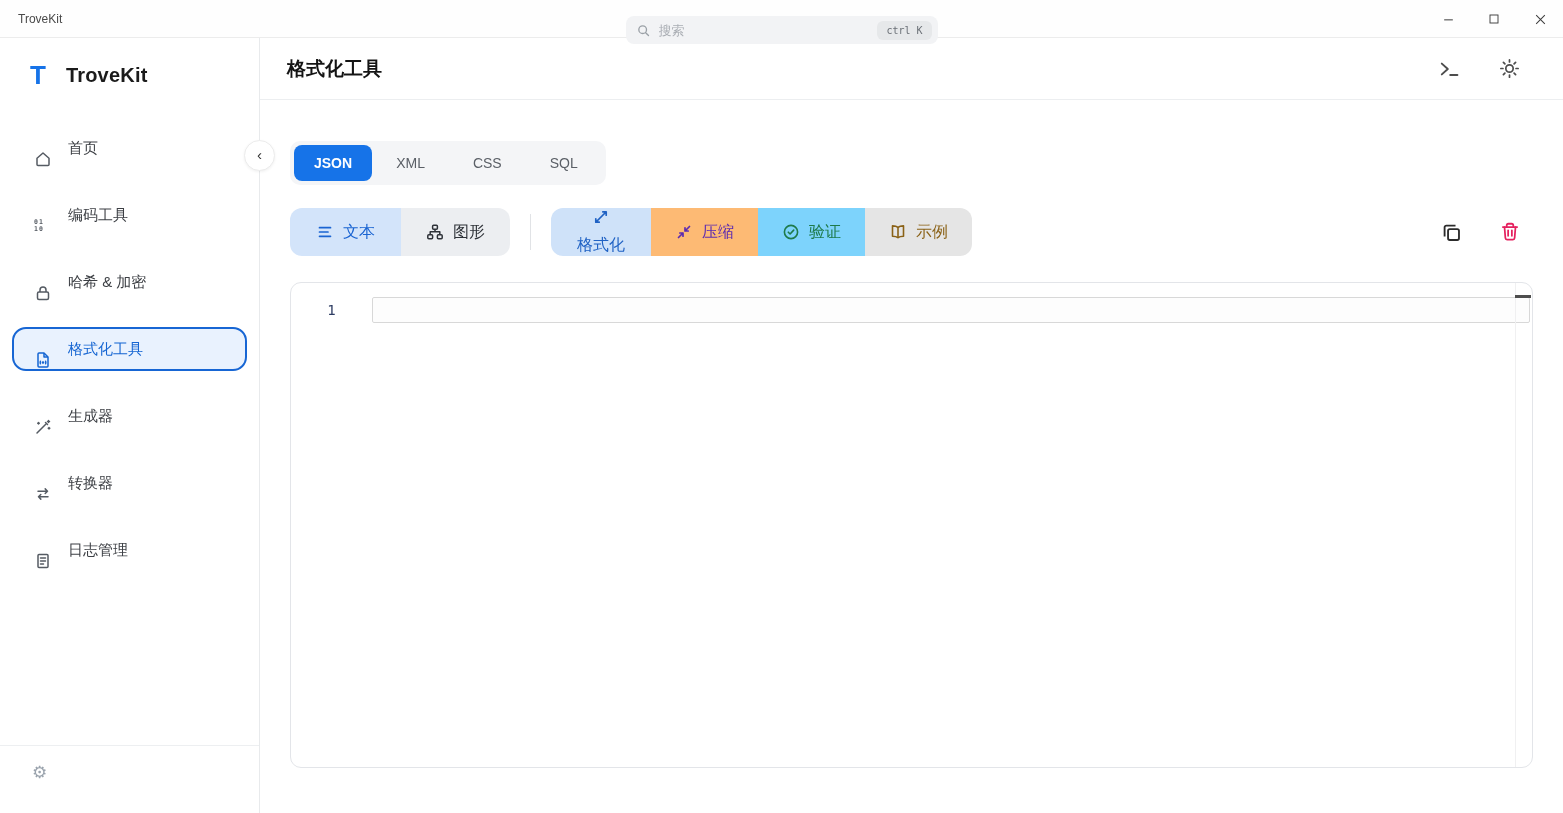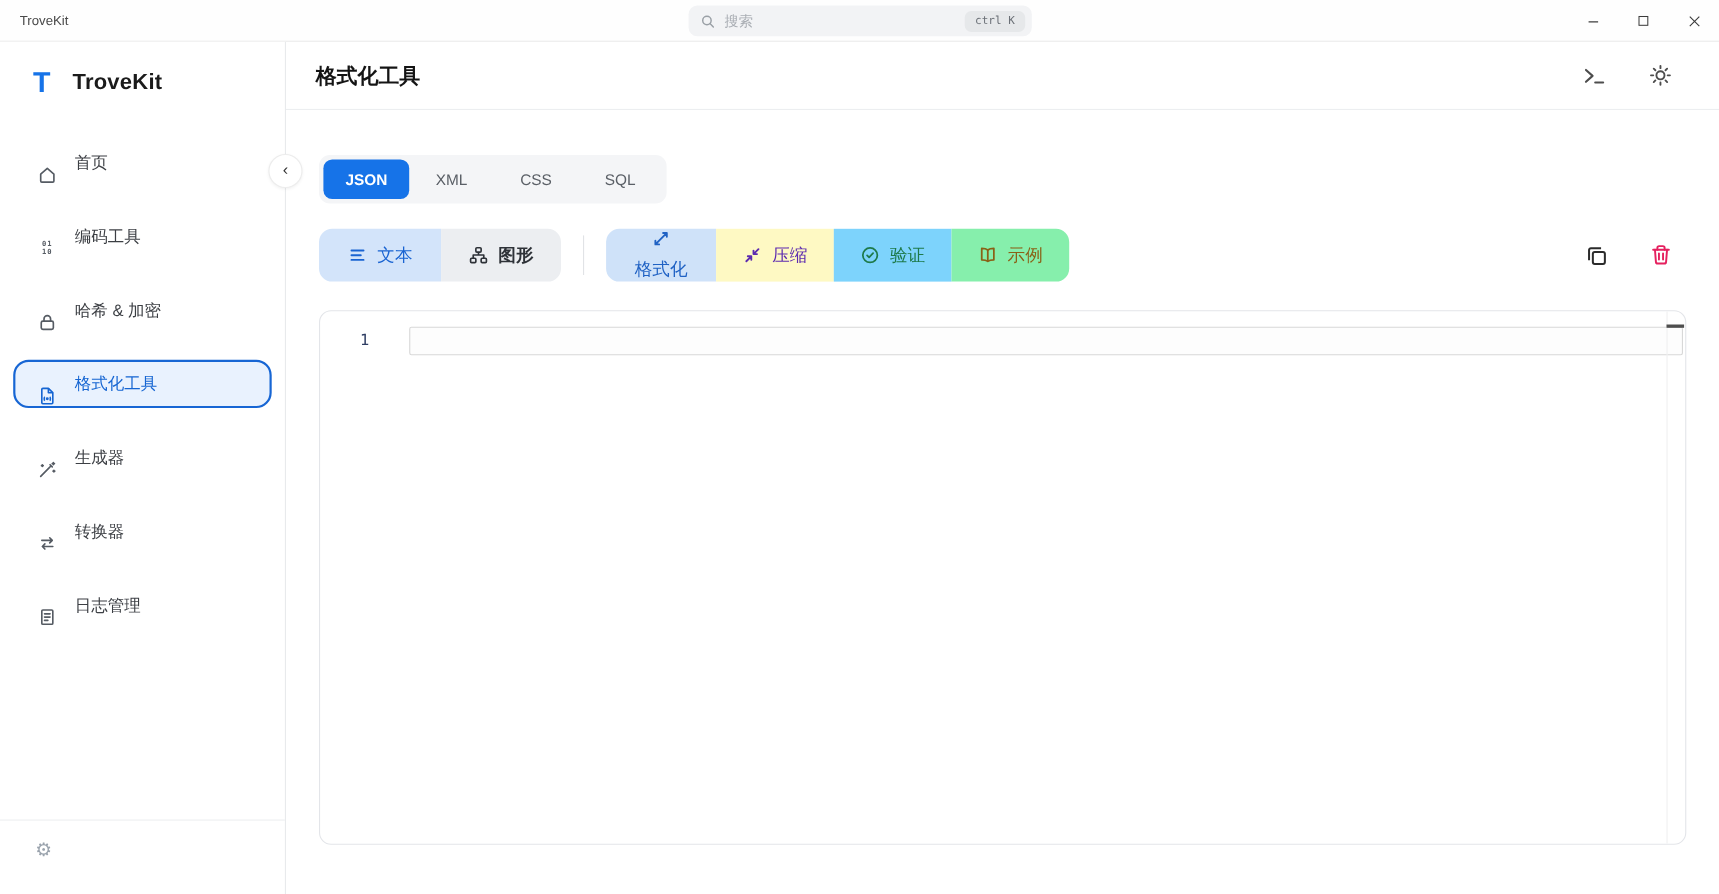--- a/index.html
+++ b/index.html
@@ -3,21 +3,21 @@
 <meta charset="utf-8">
 <style>
   * { margin:0; padding:0; box-sizing:border-box; }
   html,body { width:1563px; height:813px; overflow:hidden; background:#fff;
     font-family:"Liberation Sans", sans-serif; }
 
   
   .titlebar { position:relative; height:38px; background:#fefefe;
     border-bottom:1px solid #ececec; display:flex; align-items:center; }
   .tb-app { margin-left:18px; font-size:12px; color:#4a4a4a; }
-  .tb-search { position:absolute; left:50%; top:5px; transform:translateX(-50%);
+  .tb-search { position:absolute; left:50%; top:16px; transform:translateX(-50%);
     width:312px; height:28px; background:#f2f3f5; border-radius:8px;
     display:flex; align-items:center; padding:0 6px 0 10px; border:none; cursor:text; }
   .tb-search svg { flex:0 0 auto; }
   .tb-search input { flex:1; border:none; background:transparent; outline:none;
     font-size:13px; color:#333; margin-left:8px; font-family:"Liberation Sans",sans-serif; }
   .tb-search input::placeholder { color:#a9adb3; }
   .kbd-badge { background:#e6e8ea; color:#6b7077; border-radius:6px;
     font-family:"DejaVu Sans Mono", monospace; font-size:10px; padding:4px 9px; }
   .tb-controls { position:absolute; right:0; top:0; height:38px; display:flex; }
   .tb-btn { width:46px; height:38px; display:flex; align-items:center; justify-content:center;
@@ -29,21 +29,21 @@
   
   .sidebar { width:260px; height:100%; border-right:1px solid #e8eaec;
     display:flex; flex-direction:column; background:#fff; }
   .logo-row { display:flex; align-items:center; padding:24px 0 0 30px; }
   .logo-t { color:#1673e8; font-size:26px; font-weight:bold; line-height:1; }
   .brand { margin-left:20px; font-size:20px; font-weight:bold; color:#1b1b1b; letter-spacing:.2px; }
   .nav { margin-top:38px; display:flex; flex-direction:column; gap:23px; padding:0 12px; flex:1; }
   .nav-item { height:44px; border-radius:14px; display:flex; align-items:center;
     padding:0 0 0 20px; color:#3c3f44; font-size:15px; cursor:default; border:2px solid transparent; }
   .nav-item .ni-icon { width:18px; height:18px; margin-right:16px; color:#555b63;
-    display:flex; align-items:center; justify-content:center; flex:0 0 auto;margin-top:21px; }
+    display:flex; align-items:center; justify-content:flex-start; flex:0 0 auto;margin-top:21px; }
   .nav-item.active { background:#e9f2fe; border-color:#1766d4; color:#1565d2; }
   .nav-item.active .ni-icon { color:#1565d2; }
   .bin-icon { font-family:"DejaVu Sans Mono",monospace; font-size:6.5px; line-height:7px;
     white-space:pre; letter-spacing:1px; font-weight:bold; }
   .sidebar-footer { border-top:1px solid #edeff1; padding:18px 0 0 32px; height:68px; }
   .gear-btn { background:none; border:none; color:#9aa3ad; font-size:17px; line-height:1; cursor:default; }
 
   .collapse-btn { position:absolute; left:244px; top:102px; width:31px; height:31px;
     border-radius:50%; background:#fff; border:1px solid #ececec;
     box-shadow:0 1px 3px rgba(0,0,0,.06); display:flex; align-items:center; justify-content:center;
@@ -69,26 +69,26 @@
 
   
   .toolbar { display:flex; align-items:center; margin-top:23px; }
   .seg { display:flex;align-items:center; }
   .seg-btn { height:48px; border:none; cursor:pointer; font-size:16px; font-family:inherit;
     display:flex; align-items:center; gap:9px; padding:0 24px; }
   .seg-btn .bicon { display:flex; align-items:center; }
   .first-seg { border-radius:12px 0 0 12px; }
   .last-seg { border-radius:0 12px 12px 0; }
   .vm-text { background:#d3e4fa; color:#1a64d2; padding:0 26px; }
-  .vm-graph { background:#eceef1; color:#2e3238; padding:0 25px;font-weight:bold; }
+  .vm-graph { background:#eceef1; color:#2e3238; padding:0 25px; }
   .tb-divider { width:1px; height:36px; background:#e1e3e6; margin:0 20px; }
   .act-format { background:#cfe2f9; color:#2062c4; padding:0 26px;flex-direction:column; }
-  .act-compress { background:#fef9c3; color:#5d2bb0; }
+  .act-compress { background:#fdba74; color:#5d2bb0; }
   .act-validate { background:#7dd3fc; color:#1e7a4a; }
-  .act-example { background:#86efac; color:#8a6116; }
+  .act-example { background:#e5e5e5; color:#8a6116; }
   .toolbar-right { margin-left:auto; display:flex; gap:36px; align-items:center; padding-right:12px; }
   .icon-btn { background:none; border:none; cursor:pointer; display:flex; align-items:center; }
   .copy-btn { color:#2b2b2b; }
   .trash-btn { color:#e5215f; }
 
   
   .editor { position:relative; margin-top:26px; height:486px;
     border:1px solid #e3e5e9; border-radius:11px; background:#fff; overflow:hidden; cursor:text; }
   .gutter { position:absolute; left:0; top:0; bottom:0; width:81px; }
   .line-no { position:absolute; top:14px; width:81px; text-align:center;

